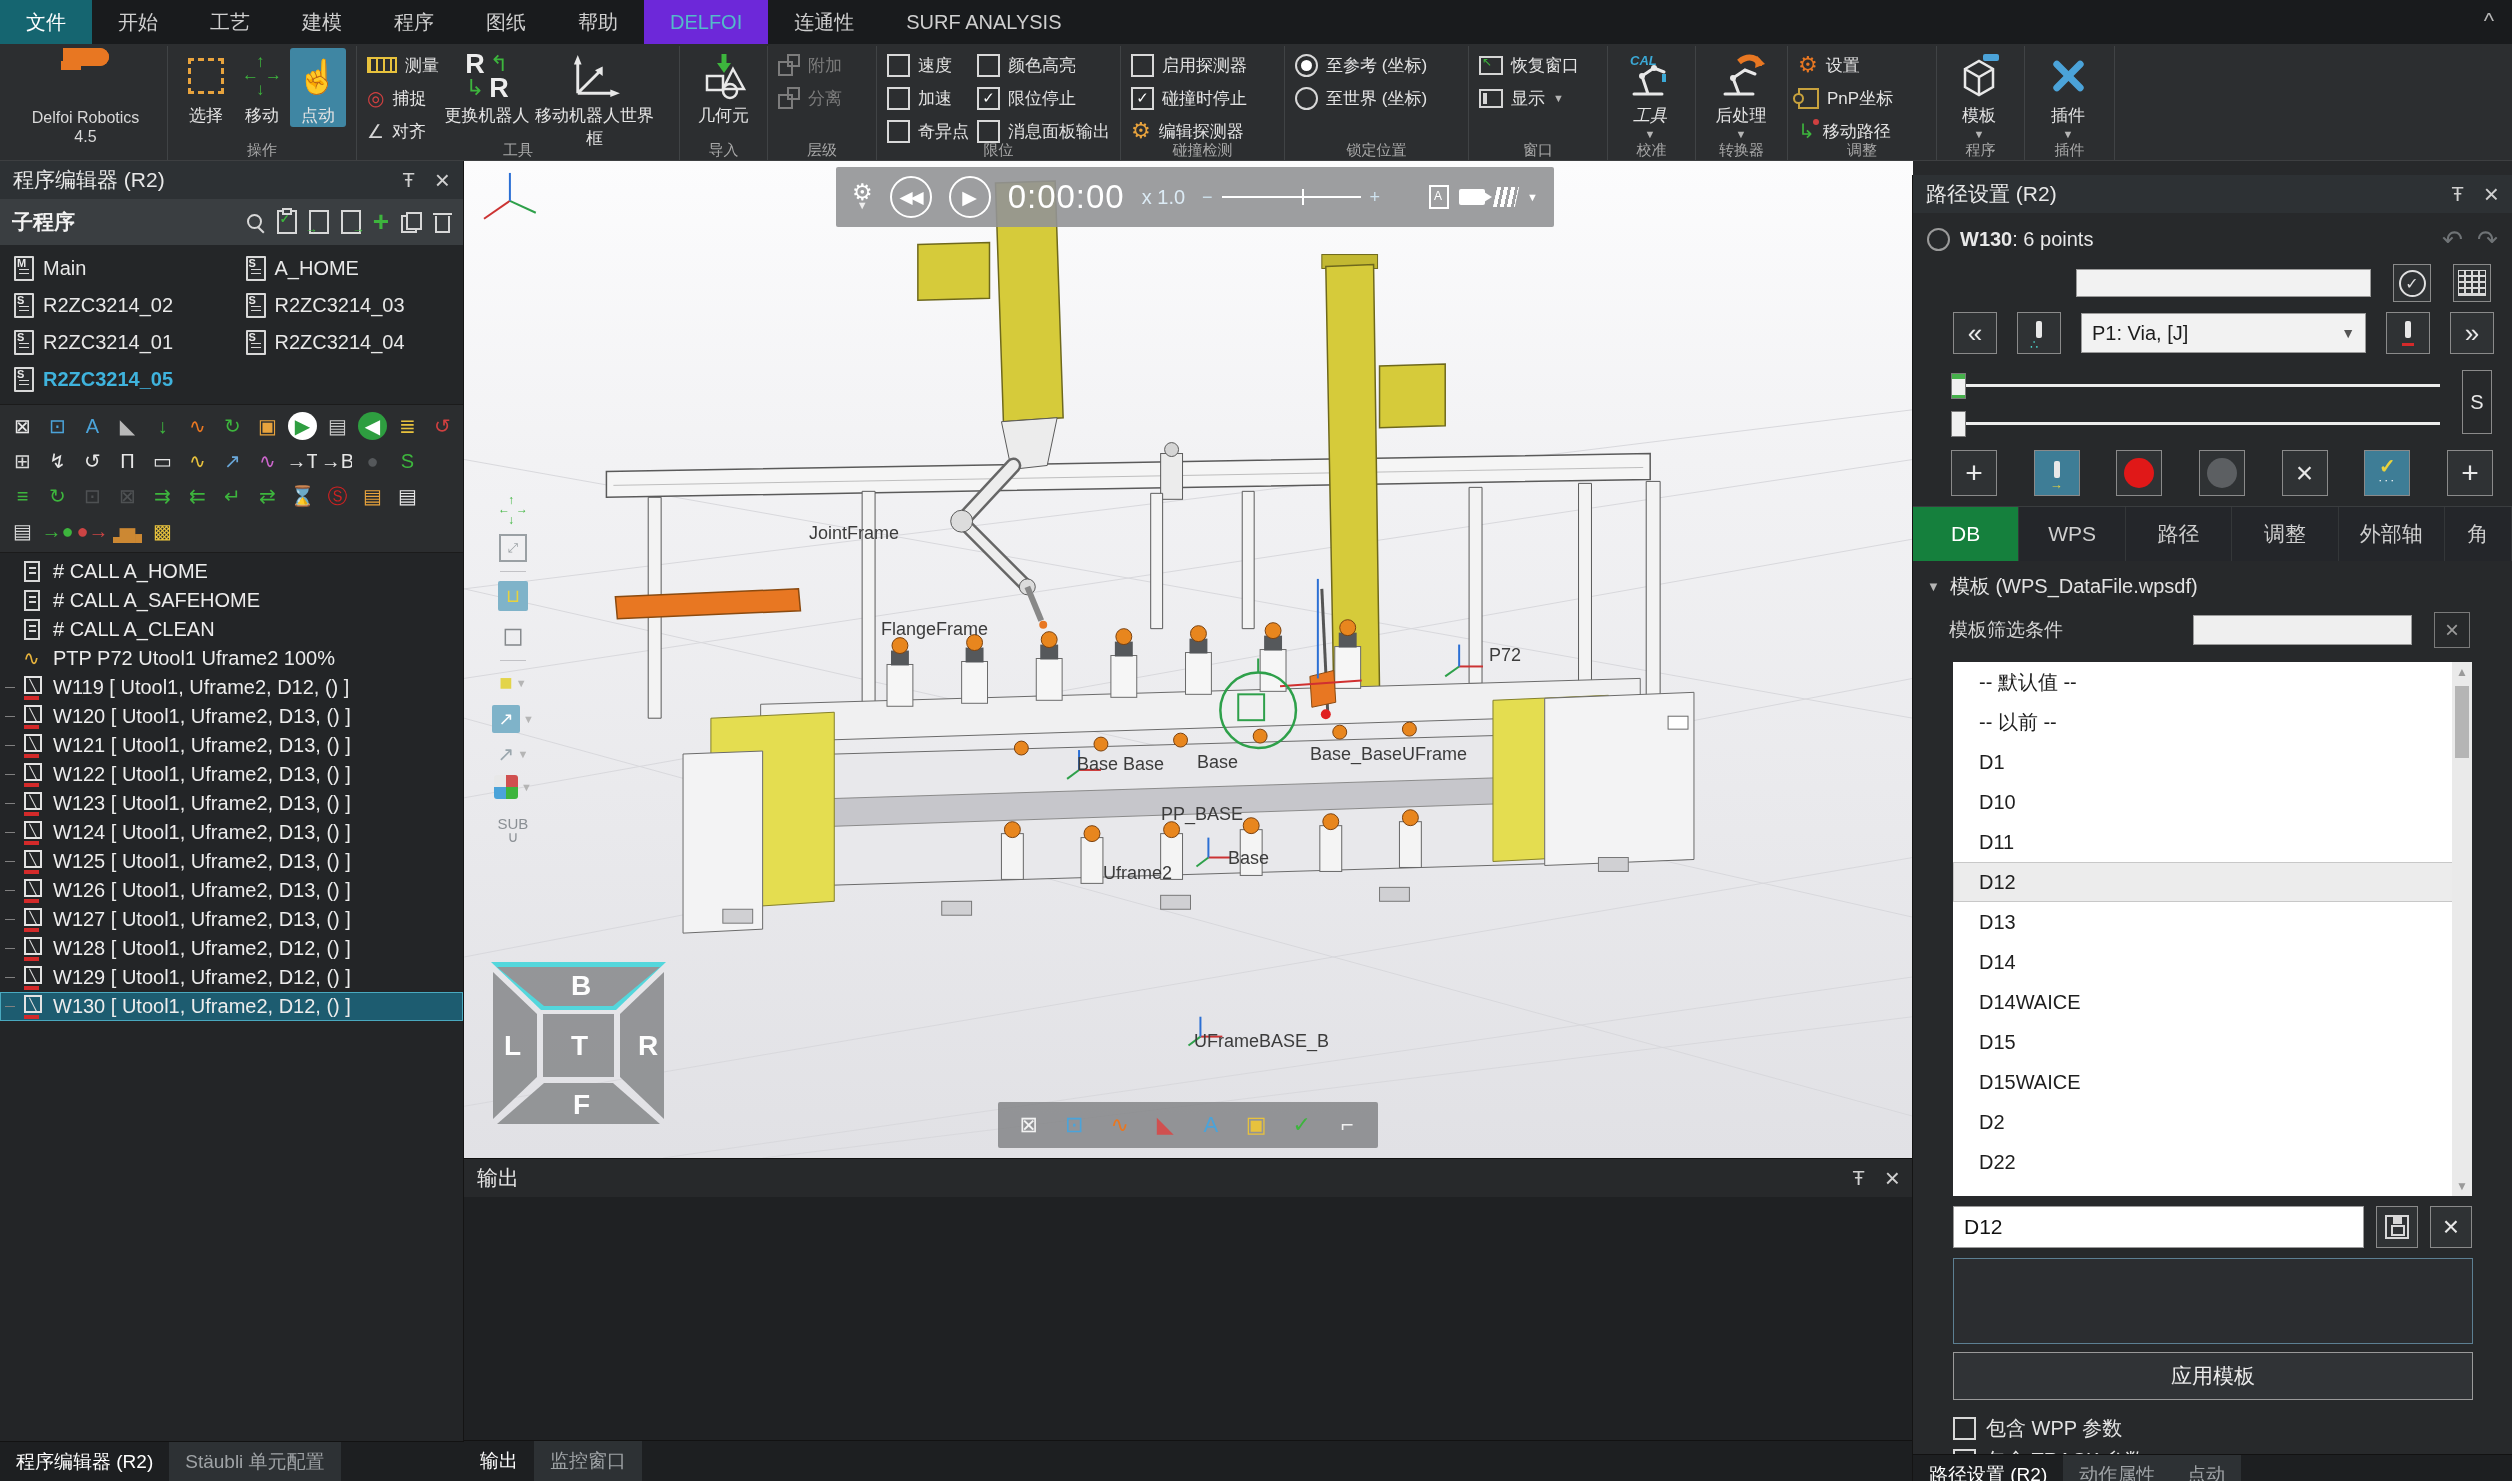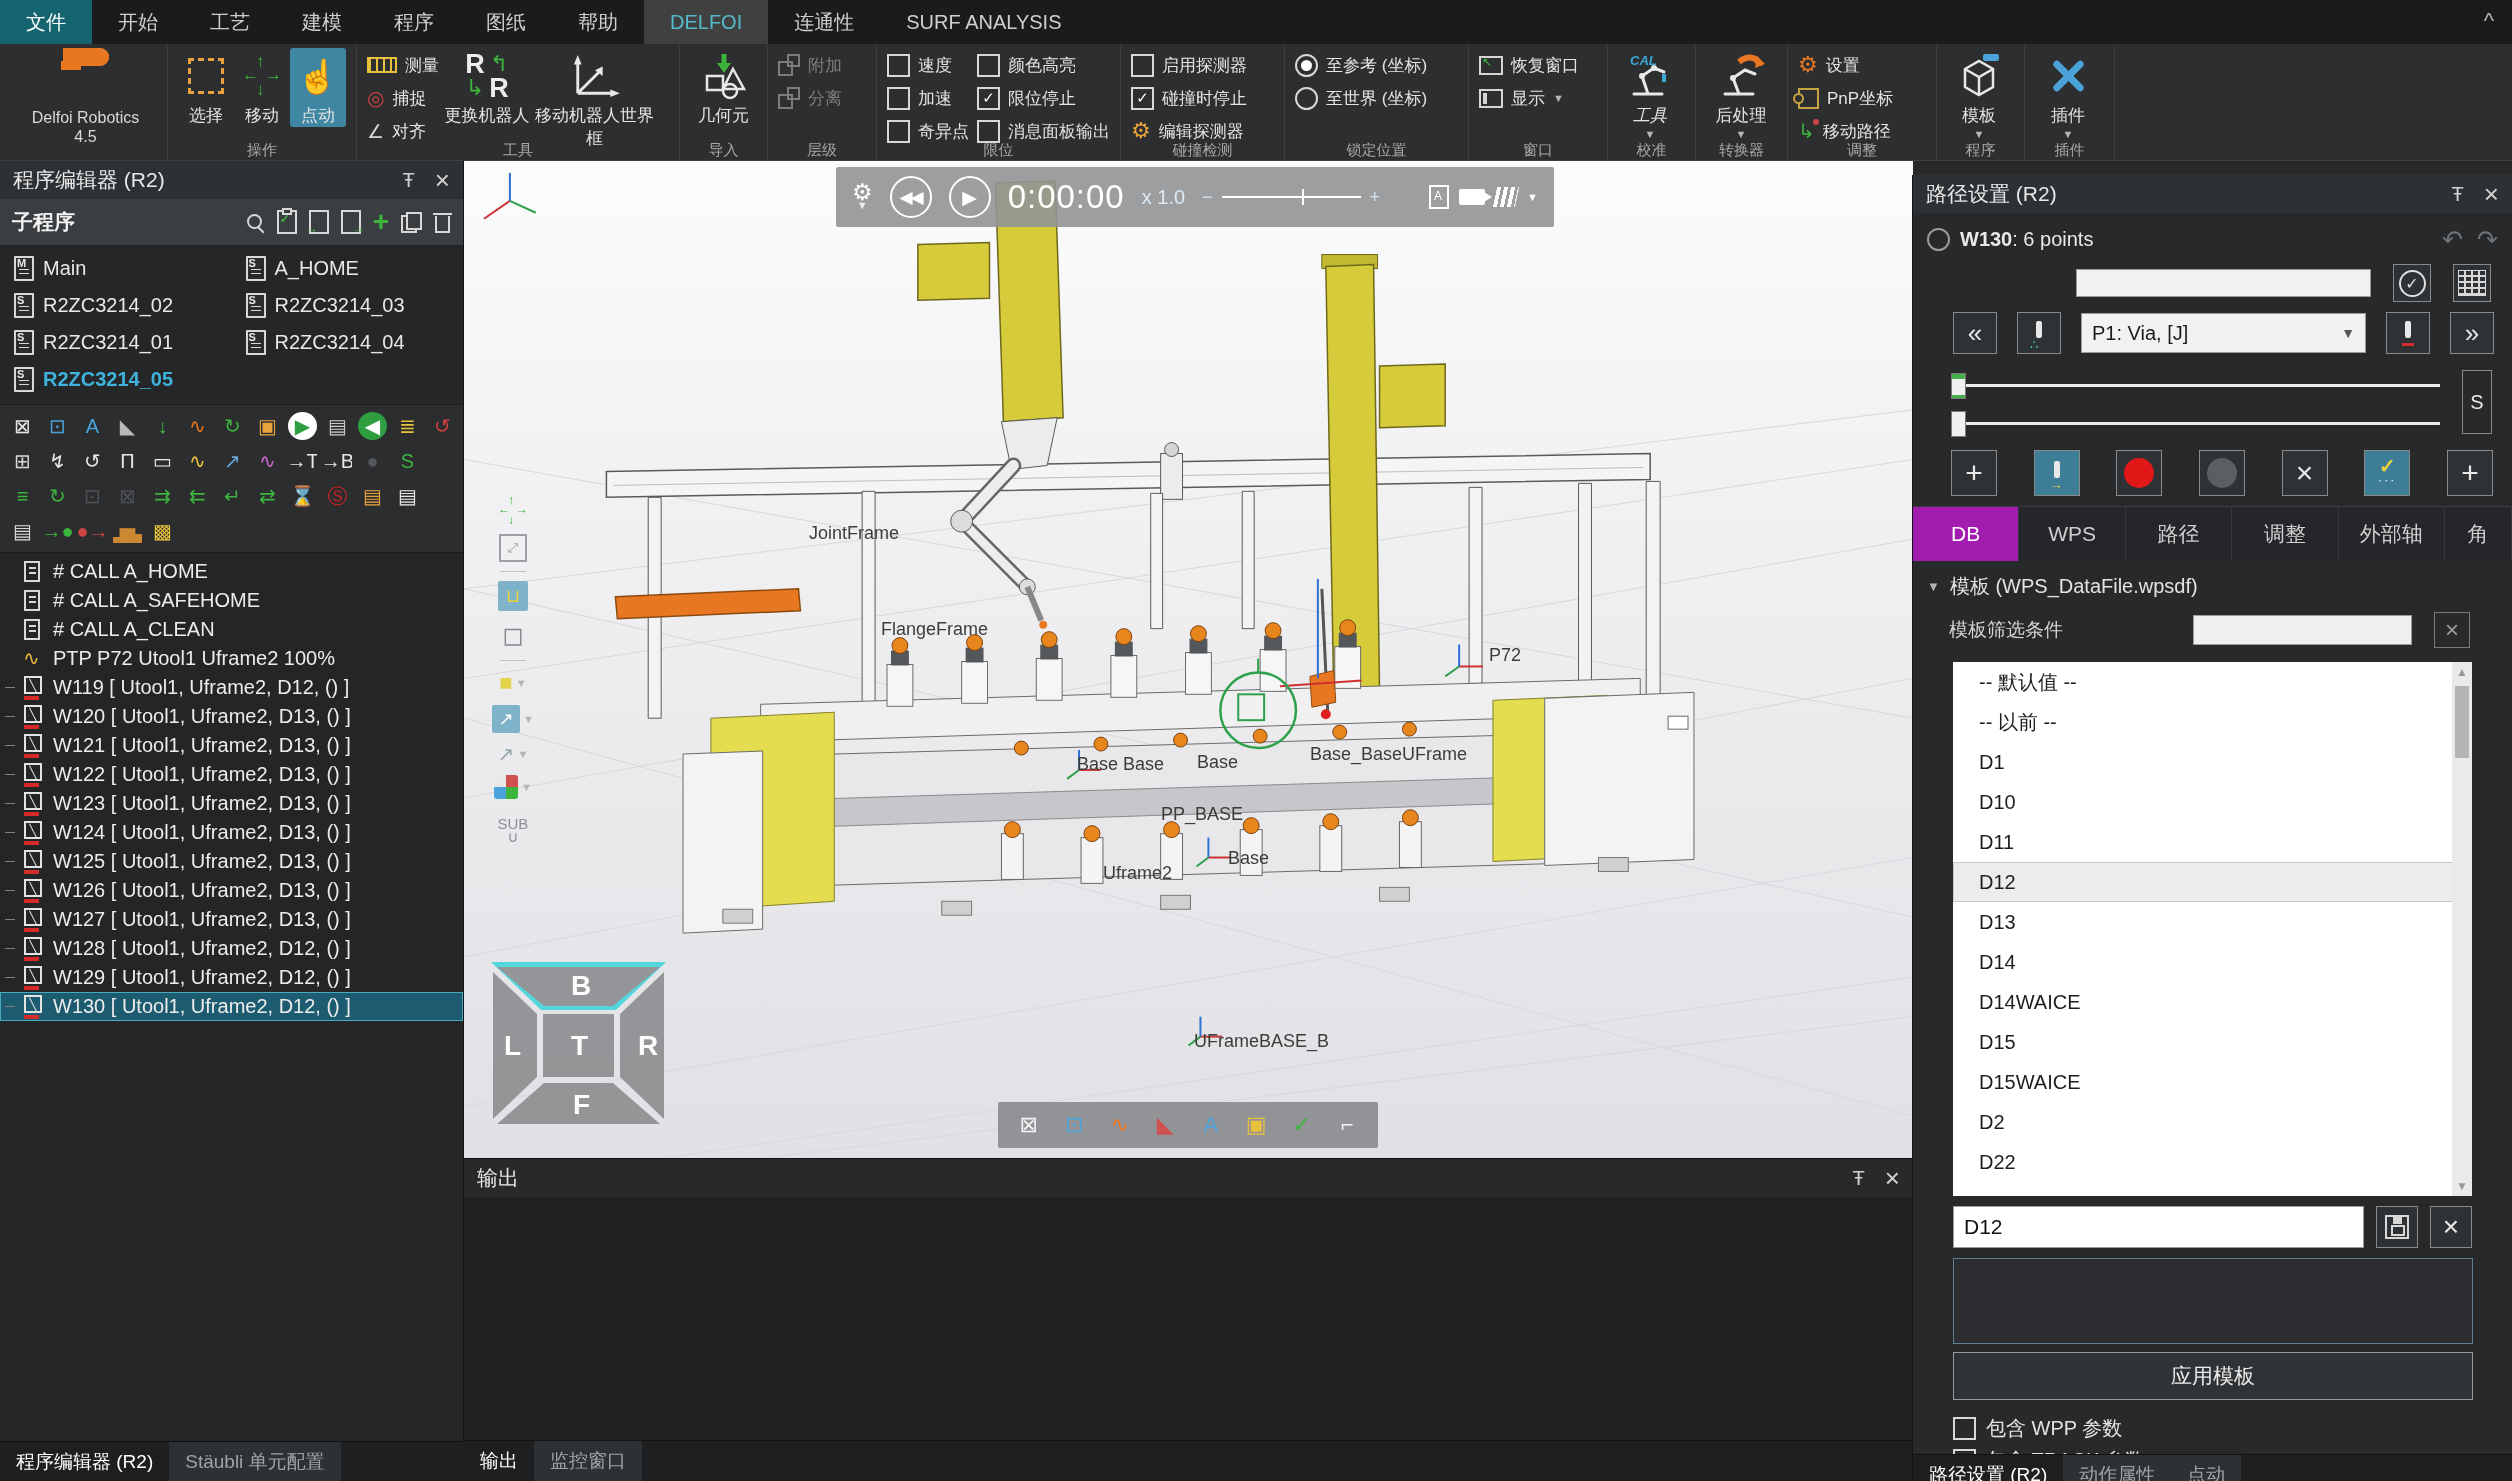--- a/index.html
+++ b/index.html
@@ -2,21 +2,21 @@
 <html><head>
 <meta charset="utf-8">
 <style>
   html,body{margin:0;padding:0;background:#0d0e0f;}
   #app{position:relative;width:2512px;height:1482px;overflow:hidden;background:#27292b;
        font-family:"Liberation Sans",sans-serif;color:#e6e6e6;}
   
   .menubar{position:absolute;left:0;top:0;width:100%;height:44px;background:#191b1d;display:flex;font-size:20px;color:#cfcfcf;}
   .mitem{padding:0 26px;display:flex;align-items:center;cursor:default;white-space:nowrap;}
   .m-file{background:#156570;color:#fff;}
-  .m-delfoi{background:#404040;color:#54bac9;}
+  .m-delfoi{background:#6d28d9;color:#54bac9;}
   .collapse{position:absolute;right:18px;top:8px;font-size:22px;color:#b5b5b5;}
   
   .ribbon{position:absolute;left:0;top:44px;width:100%;height:117px;background:#2c2e30;border-bottom:1px solid #3d3f41;display:flex;align-items:stretch;padding:2px 0 0 4px;box-sizing:border-box;}
   .rgroup{position:relative;display:flex;align-items:flex-start;padding:2px 10px 18px 10px;border-right:1px solid #404345;box-sizing:border-box;}
   .rgroup.nosep{border-right:none;flex:1;}
   .glabel{position:absolute;bottom:0;left:0;right:0;text-align:center;font-size:15px;color:#a8a8a8;}
   .bigbtn{width:84px;display:flex;flex-direction:column;align-items:center;gap:2px;padding-top:2px;font-size:17px;color:#e3e3e3;text-align:center;}
   .bigbtn .bic{height:52px;display:flex;align-items:center;justify-content:center;}
   .bigbtn.active{background:#3f86a3;border-radius:3px;}
   .caret{font-size:11px;color:#b5b5b5;line-height:10px;}
@@ -177,21 +177,21 @@
   .rp-btnrow{display:flex;justify-content:space-between;align-items:center;padding:2px 19px 10px 38px;}
   .bigsq{width:46px;height:46px;font-size:30px;}
   .teal{background:#3e7d96;}
   .i-rec{width:30px;height:30px;border-radius:50%;background:#e01818;}
   .i-rec.off{background:#5c5f62;}
   .chk-torch{display:flex;flex-direction:column;align-items:center;line-height:14px;}
   .chk-torch .ck{color:#e8d23d;font-size:20px;font-weight:bold;}
   .chk-torch .dots{color:#fff;font-size:12px;letter-spacing:2px;}
   .rp-tabs{display:flex;height:54px;background:#202224;border-top:1px solid #3a3d3f;}
   .rp-tab{flex:1;display:flex;align-items:center;justify-content:center;font-size:21px;color:#cfcfcf;background:#24262a;border-right:1px solid #343739;white-space:nowrap;overflow:hidden;}
-  .rp-tab.sel{background:#a21caf;color:#fff;}
+  .rp-tab.sel{background:#15803d;color:#fff;}
   .rp-tab.cut{flex:0 0 66px;}
   .tsec-h{display:flex;align-items:center;gap:10px;padding:12px 14px 4px;font-size:20px;color:#e3e3e3;}
   .tsec-h .tri{font-size:13px;color:#b5b5b5;}
   .filterrow{display:flex;align-items:center;padding:8px 42px 0 36px;font-size:19px;color:#d5d5d5;}
   .filterfield{margin-left:auto;width:219px;height:30px;background:#efefef;border:1px solid #9a9a9a;box-sizing:border-box;font-family:inherit;font-size:17px;}
   .xbtn{width:34px;height:34px;border:1px solid #7a7a7a;color:#9a9a9a;display:flex;align-items:center;justify-content:center;font-size:24px;margin-left:22px;flex:none;background:transparent;}
   .tlist{position:relative;margin:14px 40px 0;height:534px;background:#fff;color:#1e1e1e;font-size:20px;overflow:hidden;}
   .titem{height:40px;display:flex;align-items:center;padding-left:26px;}
   .titem.sel{background:#ececec;box-shadow:inset 0 0 0 1px #c8c8c8;}
   .tscroll{position:absolute;right:0;top:0;bottom:0;width:20px;background:#eaeaea;}

